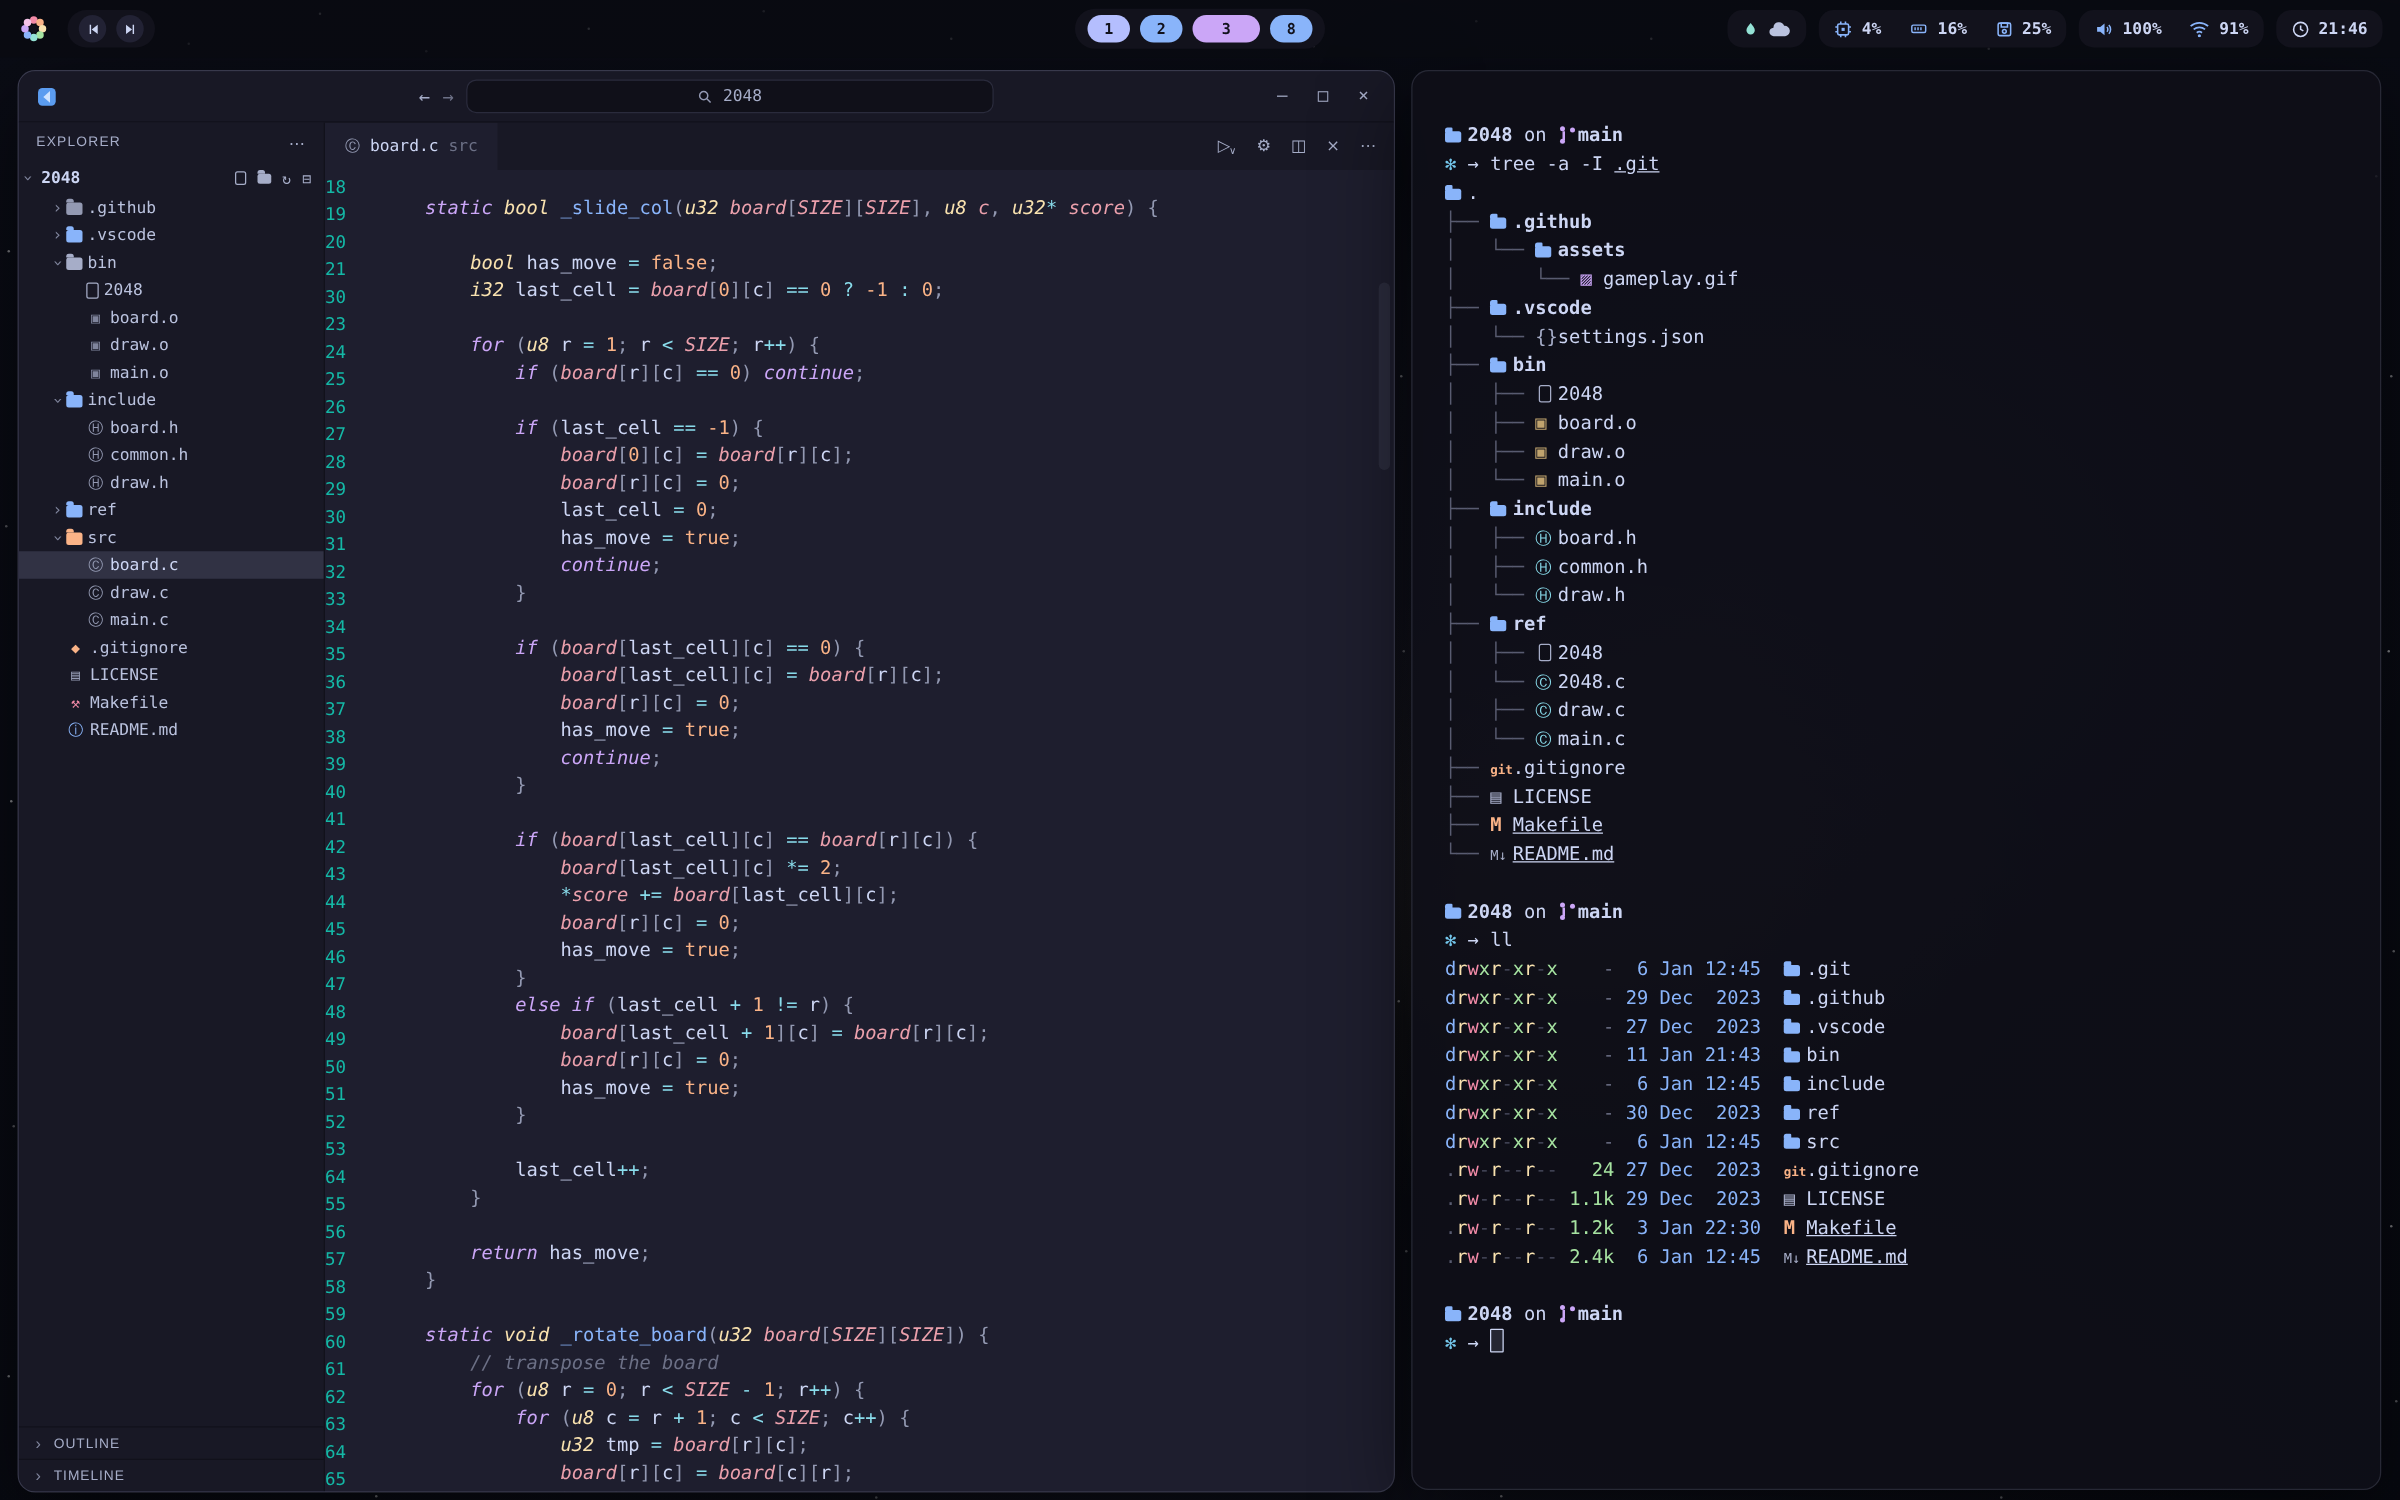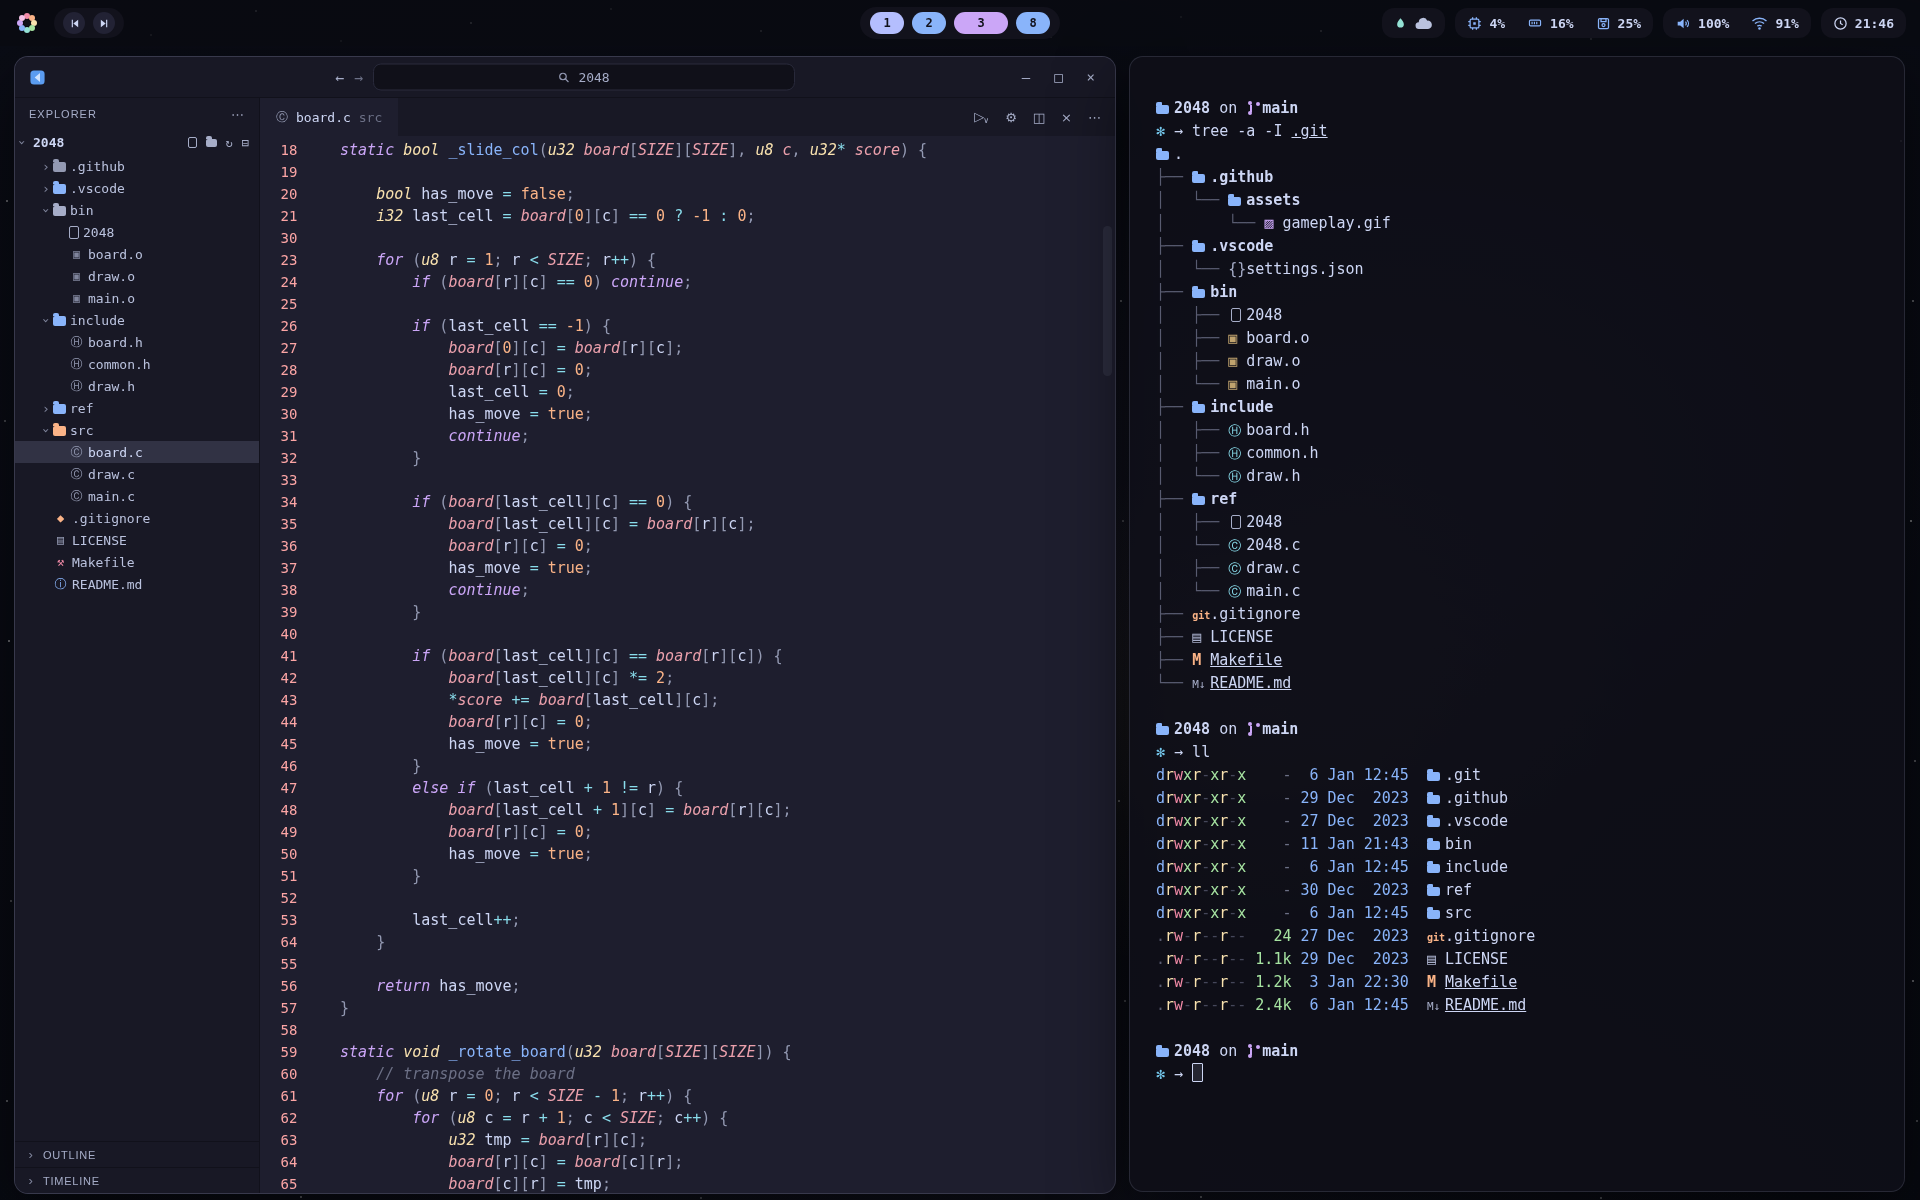--- a/index.html
+++ b/index.html
@@ -89,22 +89,22 @@
   .tab{height:38px;display:flex;align-items:center;background:#1e1e2e;padding:0 16px;gap:8px;
     font:13px "DejaVu Sans Mono","DejaVu Sans",monospace;color:#cdd6f4;}
   .tabicon{color:#9399b2;font-size:12px;}
   .tabhint{color:#6c7086;}
   .tbicons{margin-left:auto;display:flex;gap:16px;align-items:center;color:#a6adc8;font-size:13px;
     padding-right:14px;font-family:"DejaVu Sans","DejaVu Sans Mono",monospace;}
   .runcaret{font-size:8px;vertical-align:-2px;margin-left:-1px;}
   .codewrap{flex:1;position:relative;overflow:hidden;padding-top:3px;
     font:15px "DejaVu Sans Mono","DejaVu Sans",monospace;}
   .cl{display:flex;height:22px;line-height:22px;white-space:pre;}
-  .ln{width:58px;flex:none;text-align:center;padding-right:22px;color:#fca5a5;font-size:14px;}
-  .lc{white-space:pre;}
+  .ln{width:58px;flex:none;text-align:left;padding-right:22px;color:#14b8a6;font-size:14px;}
+  .lc{white-space:pre;margin-top:16px;}
   .tk-kw{color:#cba6f7;font-style:italic;}
   .tk-ty{color:#f9e2af;font-style:italic;}
   .tk-fn{color:#89b4fa;}
   .tk-pr{color:#eba0ac;font-style:italic;}
   .tk-va{color:#cdd6f4;}
   .tk-nu{color:#fab387;}
   .tk-op{color:#89dceb;}
   .tk-pu{color:#9399b2;}
   .tk-cm{color:#6c7086;font-style:italic;}
   .tk-tx{color:#cdd6f4;}

